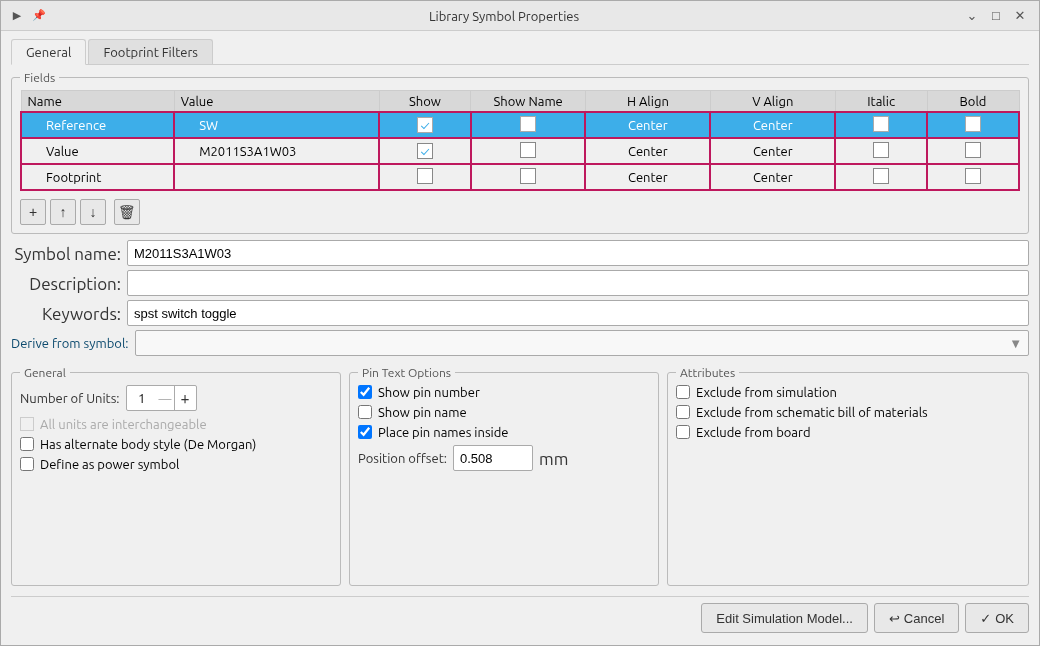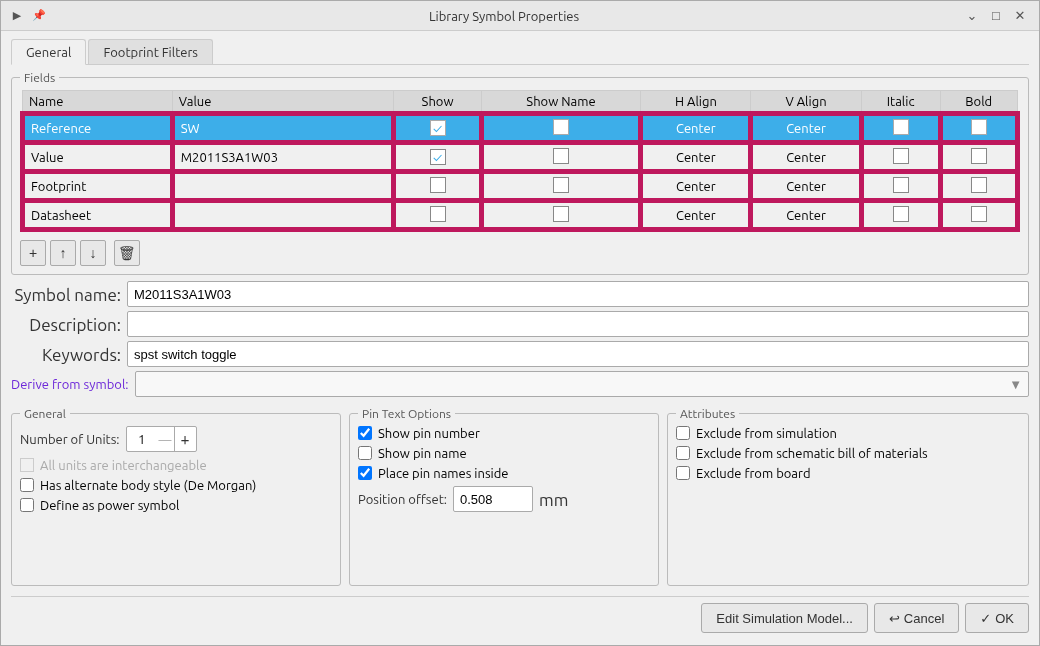--- a/index.html
+++ b/index.html
@@ -107,22 +107,22 @@
       background: #d8d8d8;
       border: 1px solid #ccc;
       padding: 3px 6px;
       text-align: left;
       font-weight: normal;
       font-size: 13px;
       white-space: nowrap;
     }
     .fields-table th.center { text-align: center; }
     .fields-table td {
-      border: 5px solid #be185d;
-      padding: 3px 6px;
+      border: 2px solid #be185d;
+      padding: 3px 24px;
       font-size: 13px;
       white-space: nowrap;
     }
     .fields-table tr.selected td {
       background: #3daee9;
       color: white;
     }
     .fields-table tr.selected td.center-text { text-align: center; }
     .fields-table td.center-text { text-align: center; }
     .checkbox-cell {
@@ -176,21 +176,21 @@
     .derive-row {
       display: flex;
       align-items: center;
       gap: 6px;
       margin-bottom: 4px;
     }
     .derive-label {
       min-width: 110px;
       text-align: right;
       font-size: 13px;
-      color: #6d28d9;
+      color: #0c4a6e;
     }
     .derive-combo {
       flex: 1;
       height: 26px;
       border: 1px solid #aaa;
       padding: 2px 6px;
       font-size: 13px;
       background: #f8f8f8;
       border-radius: 2px;
       display: flex;
@@ -402,38 +402,20 @@
             <td class="center-text">Center</td>
             <td class="center-text">Center</td>
             <td class="checkbox-cell">
               <span style="display:inline-flex;align-items:center;justify-content:center;width:16px;height:16px;background:white;border:1px solid #888;"></span>
             </td>
             <td class="checkbox-cell">
               <span style="display:inline-flex;align-items:center;justify-content:center;width:16px;height:16px;background:white;border:1px solid #888;"></span>
             </td>
           </tr>
 
-          <tr>
-            <td>Datasheet</td>
-            <td></td>
-            <td class="checkbox-cell">
-              <span style="display:inline-flex;align-items:center;justify-content:center;width:16px;height:16px;background:white;border:1px solid #888;"></span>
-            </td>
-            <td class="checkbox-cell">
-              <span style="display:inline-flex;align-items:center;justify-content:center;width:16px;height:16px;background:white;border:1px solid #888;"></span>
-            </td>
-            <td class="center-text">Center</td>
-            <td class="center-text">Center</td>
-            <td class="checkbox-cell">
-              <span style="display:inline-flex;align-items:center;justify-content:center;width:16px;height:16px;background:white;border:1px solid #888;"></span>
-            </td>
-            <td class="checkbox-cell">
-              <span style="display:inline-flex;align-items:center;justify-content:center;width:16px;height:16px;background:white;border:1px solid #888;"></span>
-            </td>
-          </tr>
         </tbody>
       </table>
       <div class="field-toolbar">
         <button class="field-btn">+</button>
         <button class="field-btn">↑</button>
         <button class="field-btn">↓</button>
         <button class="field-btn" style="margin-left: 4px;">🗑</button>
       </div>
     </fieldset>
 

